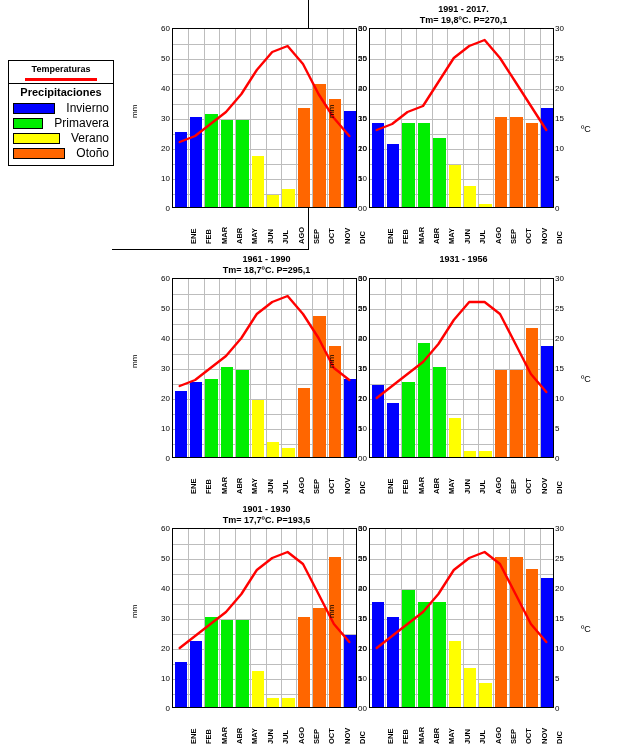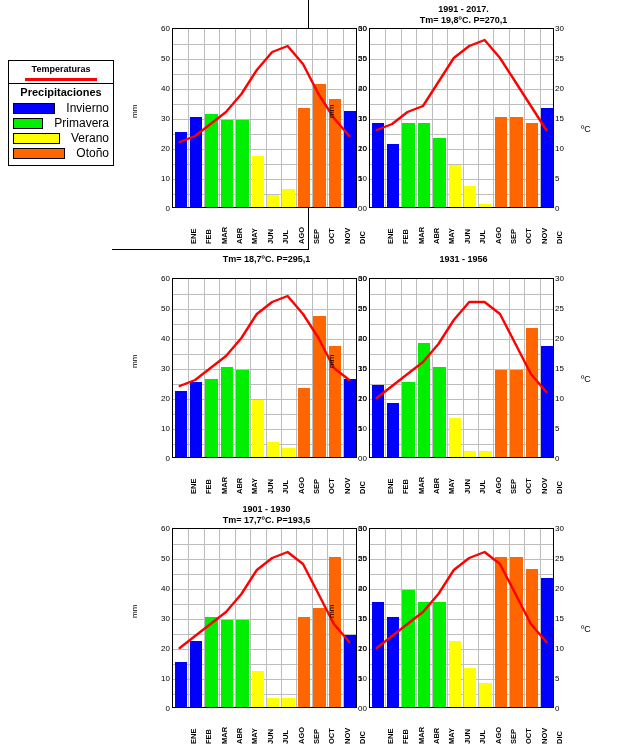--- a/index.html
+++ b/index.html
@@ -354,20 +354,21 @@
         <div class="xlab" style="left: 103.208px;">JUL</div>
         <div class="xlab" style="left: 118.625px;">AGO</div>
         <div class="xlab" style="left: 134.042px;">SEP</div>
         <div class="xlab" style="left: 149.458px;">OCT</div>
         <div class="xlab" style="left: 164.875px;">NOV</div>
         <div class="xlab" style="left: 180.292px;">DIC</div>
       </div>
     </div>
     <div class="panel" style="left: 112px; top: 250px;">
       <div class="titles">
+        <div>1961 - 1990</div>
         <div class="t2">Tm= 18,7ºC. P=295,1</div>
       </div>
       <div class="plotbox">
         <div class="gridlines">
           <div class="h" style="top: 15px;"></div>
           <div class="h" style="top: 30px;"></div>
           <div class="h" style="top: 45px;"></div>
           <div class="h" style="top: 60px;"></div>
           <div class="h" style="top: 75px;"></div>
           <div class="h" style="top: 90px;"></div>

